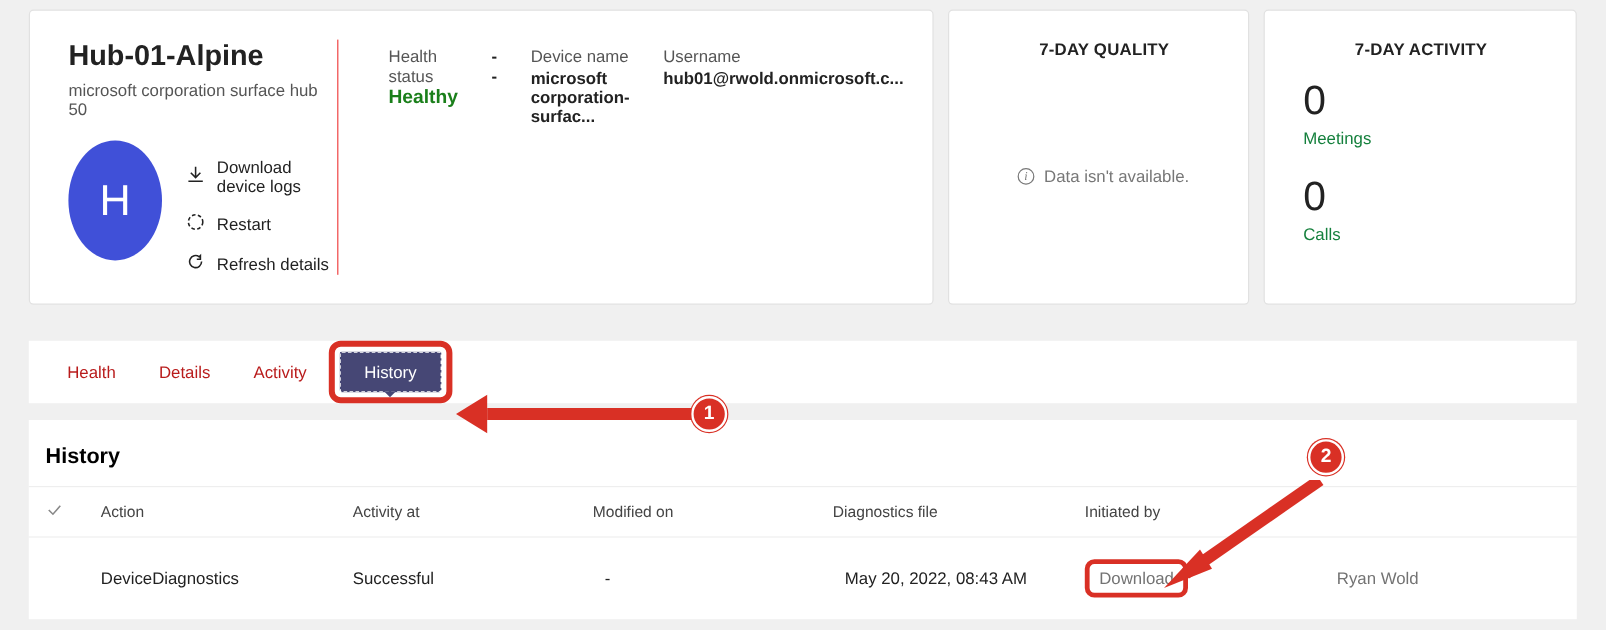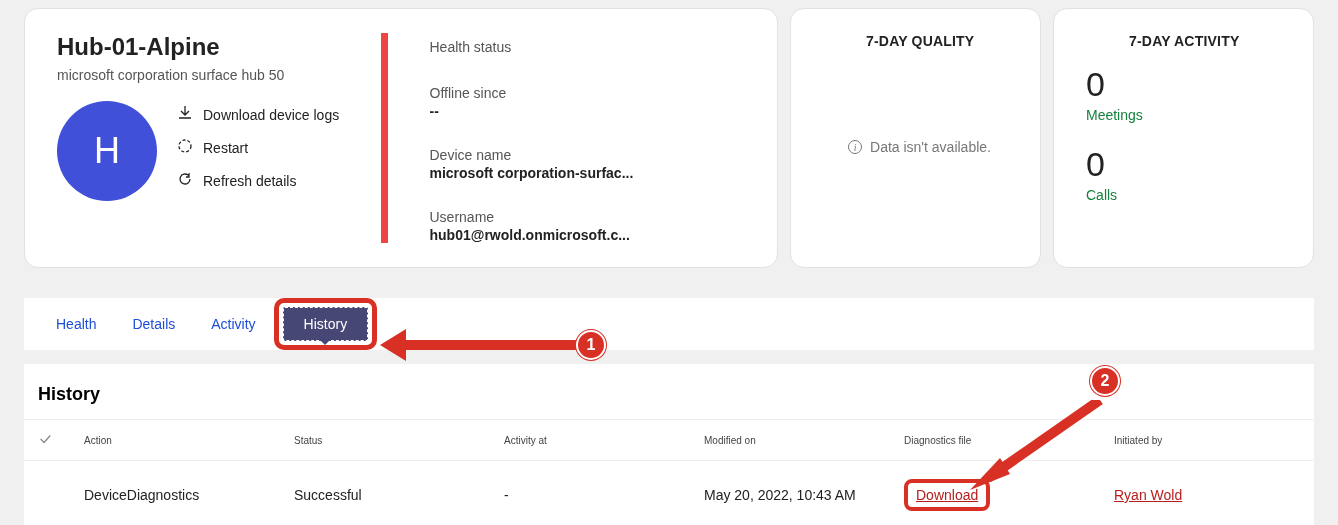--- a/index.html
+++ b/index.html
@@ -1,65 +1,65 @@
 <!DOCTYPE html>
 <html><head>
   <meta charset="utf-8">
   <style>
     * { box-sizing: border-box; margin: 0; padding: 0; }
     body { font-family: 'Segoe UI', Tahoma, sans-serif; background: #f0f0f0; width: 1338px; height: 525px; overflow: hidden; position: relative; }
 
     .top-panels { display: flex; gap: 12px; padding: 8px 24px 0 24px; }
-    .panel { background: #fff; border: 1px solid #e1e1e1; border-radius: 14px; padding: 24px 24px 24px 32px; }
+    .panel { background: #fff; border: 1px solid #e1e1e1; border-radius: 4px; padding: 24px 24px 24px 32px; }
     .panel-main { flex: 1; display: flex; }
     .panel-quality { width: 251px; }
     .panel-activity { width: 261px; }
 
     .device-left { flex: 1; }
     .device-title { font-size: 24px; font-weight: 700; color: #222; margin-bottom: 6px; }
     .device-subtitle { font-size: 14px; color: #555; margin-bottom: 18px; }
     .device-row { display: flex; align-items: flex-start; gap: 20px; }
     .avatar { width: 100px; height: 100px; border-radius: 50%; background: #4050d8; color: #fff; display: flex; align-items: center; justify-content: center; font-size: 36px; font-weight: 400; }
-    .actions { display: flex; flex-direction: column; gap: 14px; margin-top: 4px; text-align: right; }
+    .actions { display: flex; flex-direction: column; gap: 14px; margin-top: 14px; }
     .action-item { display: flex; align-items: center; gap: 10px; font-size: 14px; color: #222; cursor: pointer; }
     .icon { width: 16px; height: 16px; color: #222; }
 
-    .device-right { flex: 1; border-left: 7px solid #ef4444; padding-left: 42px; display: flex; flex-direction: column; gap: 28px; padding-top: 6px; }
+    .device-right { flex: 1; border-left: 1px solid #ef4444; padding-left: 42px; display: flex; flex-direction: row; gap: 28px; padding-top: 6px; }
     .detail-label { font-size: 14px; color: #555; margin-bottom: 2px; }
     .detail-value { font-size: 14px; color: #222; font-weight: 600; }
     .healthy { color: #1a7f1a; font-weight: 600; }
 
     .panel-title { font-size: 14px; font-weight: 700; color: #222; margin-bottom: 18px; letter-spacing: 0.2px; margin-left: 43px; }
     .empty-msg { display: flex; align-items: center; justify-content: center; gap: 8px; color: #777; font-size: 14px; height: 160px; }
     .info-icon { width: 14px; height: 14px; border: 1px solid #777; border-radius: 50%; display: inline-flex; align-items: center; justify-content: center; font-size: 10px; font-style: italic; font-family: Georgia, serif; }
 
     .big-num { font-size: 34px; font-weight: 400; color: #222; line-height: 1; margin-bottom: 6px; }
     .num-label { font-size: 14px; color: #15803d; margin-bottom: 24px; }
 
     .tab-bar { background: #fff; margin: 30px 24px 0 24px; display: flex; align-items: center; padding: 0 14px; position: relative; }
-    .tab { padding: 14px 18px; font-size: 14px; color: #1d4ed8; cursor: pointer; }
+    .tab { padding: 14px 18px; font-size: 14px; color: #b91c1c; cursor: pointer; }
     .tab-active-wrap { border: 5px solid #d93025; border-radius: 10px; padding: 4px; position: relative; }
     .tab-active { background: #464775; color: #fff; padding: 8px 20px; font-size: 14px; border-radius: 2px; border: 1px dashed #fff; position: relative; }
     .tab-active::after { content: ''; position: absolute; bottom: -10px; left: 50%; transform: translateX(-50%); border: 5px solid transparent; border-top-color: #464775; }
 
     .history-section { background: #fff; margin: 14px 24px 0 24px; padding: 20px 0 0 0; }
     .history-title { font-size: 18px; font-weight: 700; padding: 0 14px 14px 14px; }
     .hist-table { width: 100%; }
     .hist-head, .hist-row { display: flex; align-items: center; padding: 12px 14px; }
-    .hist-head { border-top: 1px solid #eee; border-bottom: 1px solid #eee; color: #444; font-size: 10px; font-weight: 400; }
+    .hist-head { border-top: 1px solid #eee; border-bottom: 1px solid #eee; color: #444; font-size: 13px; font-weight: 400; }
     .hist-row { font-size: 14px; color: #222; padding-top: 18px; padding-bottom: 18px;}
     .col-check { width: 46px; }
     .col-action { width: 210px; }
     .col-status { width: 210px; }
     .col-sched { width: 200px; }
     .col-mod { width: 200px; }
     .col-diag { width: 210px; }
     .col-init { flex: 1; }
     .check-icon { color: #888; }
-    .link { color: #b91c1c; cursor: pointer; text-decoration: underline; }
+    .link { color: #737373; cursor: pointer; }
     .download-wrap { display: inline-block; border: 4px solid #d93025; border-radius: 8px; padding: 4px 8px; }
 
     
     .bubble { width: 30px; height: 30px; border-radius: 50%; background: #d93025; color: #fff; font-weight: 700; font-size: 16px; display: flex; align-items: center; justify-content: center; border: 2px solid #fff; box-shadow: 0 0 0 1px #d93025; }
     .arrow1 { position: absolute; left: 380px; top: 329px; display: flex; align-items: center; }
     .arrow-line1 { width: 170px; height: 10px; background: #d93025; position: relative; }
     .arrow-head1 { width: 0; height: 0; border-top: 16px solid transparent; border-bottom: 16px solid transparent; border-right: 26px solid #d93025; }
     .arrow2-bubble { position: absolute; left: 1090px; top: 366px; }
     .arrow2 { position: absolute; left: 970px; top: 400px; width: 140px; height: 90px; }
     .arrow2 svg { width: 100%; height: 100%; }
@@ -92,23 +92,23 @@
                   <path d="M13 8a5 5 0 1 1-2-4l1-1v3h-3"></path>
                 </svg></span>
             <span>Refresh details</span>
           </div>
         </div>
       </div>
     </div>
     <div class="device-right">
       <div>
         <div class="detail-label">Health status</div>
+        <div class="healthy">Healthy</div>
       </div>
       <div>
-        <div class="detail-label">Offline since</div>
         <div class="detail-value">--</div>
       </div>
       <div>
         <div class="detail-label">Device name</div>
         <div class="detail-value">microsoft corporation-surfac...</div>
       </div>
       <div>
         <div class="detail-label">Username</div>
         <div class="detail-value">hub01@rwold.onmicrosoft.c...</div>
       </div>
@@ -142,32 +142,31 @@
 </div>
 
 <div class="history-section">
   <div class="history-title">History</div>
   <div class="hist-table">
     <div class="hist-head">
       <div class="col-check"><span class="check-icon"><svg width="14" height="14" viewBox="0 0 16 16" stroke="currentColor" fill="none" stroke-width="1.5">
               <path d="M3 8l4 4 7-8"></path>
             </svg></span></div>
       <div class="col-action">Action</div>
-      <div class="col-status">Status</div>
       <div class="col-sched">Activity at</div>
       <div class="col-mod">Modified on</div>
       <div class="col-diag">Diagnostics file</div>
       <div class="col-init">Initiated by</div>
     </div>
     <div class="hist-row">
       <div class="col-check"></div>
       <div class="col-action">DeviceDiagnostics</div>
       <div class="col-status">Successful</div>
       <div class="col-sched">-</div>
-      <div class="col-mod">May 20, 2022, 10:43 AM</div>
+      <div class="col-mod">May 20, 2022, 08:43 AM</div>
       <div class="col-diag">
         <span class="download-wrap">
           <span class="link">Download</span>
         </span>
       </div>
       <div class="col-init"><span class="link">Ryan Wold</span></div>
     </div>
   </div>
 </div>
 

